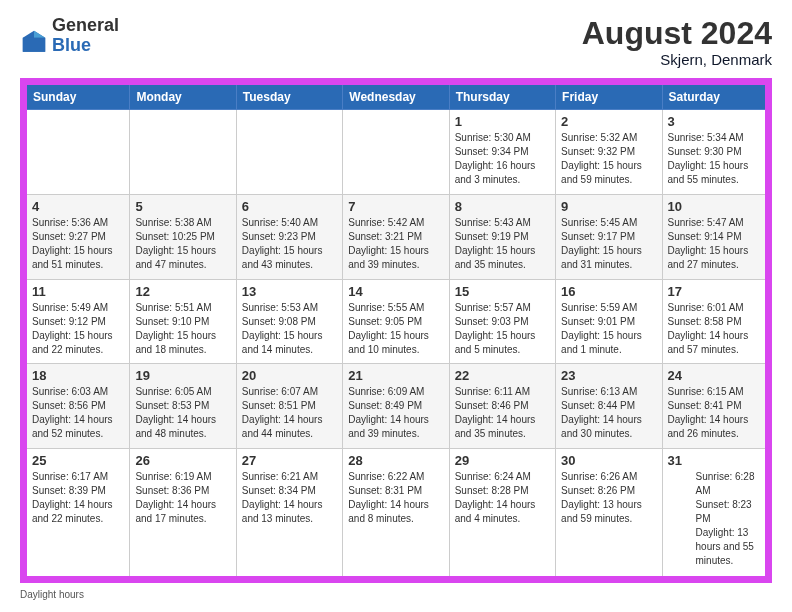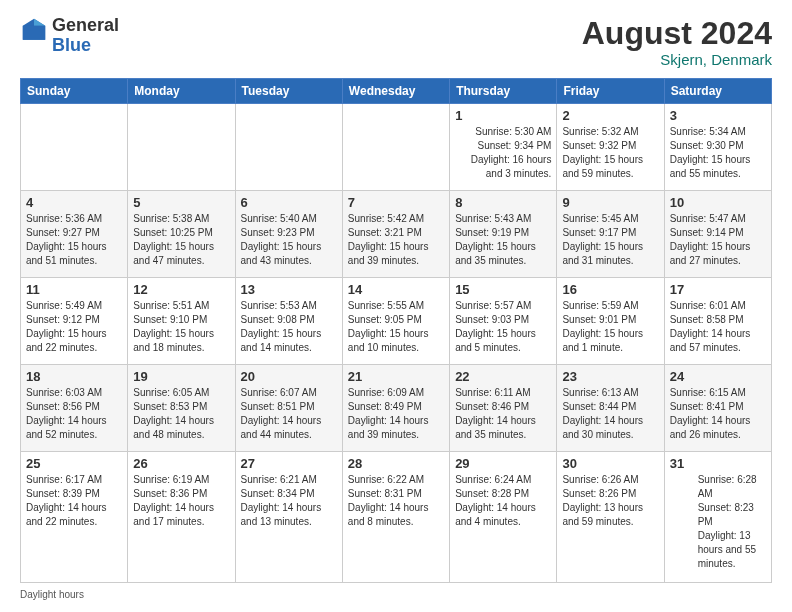--- a/index.html
+++ b/index.html
@@ -18,21 +18,21 @@
       flex-direction: column;
     }
     .header {
       display: flex;
       justify-content: space-between;
       align-items: flex-start;
       margin-bottom: 10px;
     }
     .logo {
       display: flex;
-      align-items: flex-start;
+      align-items: flex-end;
       gap: 4px;
     }
     .logo-text {
       font-size: 18px;
       font-weight: bold;
       line-height: 1.1;
     }
     .logo-text .general { color: #333; }
     .logo-text .blue { color: #2a6ab5; }
     .logo-icon {
@@ -44,25 +44,25 @@
     }
     .month-year {
       font-size: 32px;
       font-weight: bold;
       color: #333;
       line-height: 1.1;
       margin-left: 11px;
     }
     .location {
       font-size: 15px;
-      color: #0f766e;
+      color: #0f172a;
     }
     .calendar {
       flex: 1;
-      border: 1px solid #d946ef;
+      border: 7px solid #d946ef;
       border-collapse: collapse;
       width: 100%;
       table-layout: fixed;
       font-size: 10.5px;
     }
     .calendar th {
       background-color: #2a6ab5;
       color: #fff;
       text-align: left;
       padding: 5px 6px;
@@ -133,21 +133,21 @@
       </tr>
     </thead>
     <tbody id="calendar-body">
     <tr>
           <td class="empty-cell"></td>
           <td class="empty-cell"></td>
           <td class="empty-cell"></td>
           <td class="empty-cell"></td>
           <td>
             <div class="day-number">1</div>
-            <div class="day-info" style="white-space: pre-line; text-align: right;">Sunrise: 5:30 AM
+            <div class="day-info" style="white-space: pre-line;">Sunrise: 5:30 AM
 Sunset: 9:34 PM
 Daylight: 16 hours and 3 minutes.</div>
           </td>
           <td>
             <div class="day-number">2</div>
             <div class="day-info" style="white-space: pre-line;">Sunrise: 5:32 AM
 Sunset: 9:32 PM
 Daylight: 15 hours and 59 minutes.</div>
           </td>
           <td>

